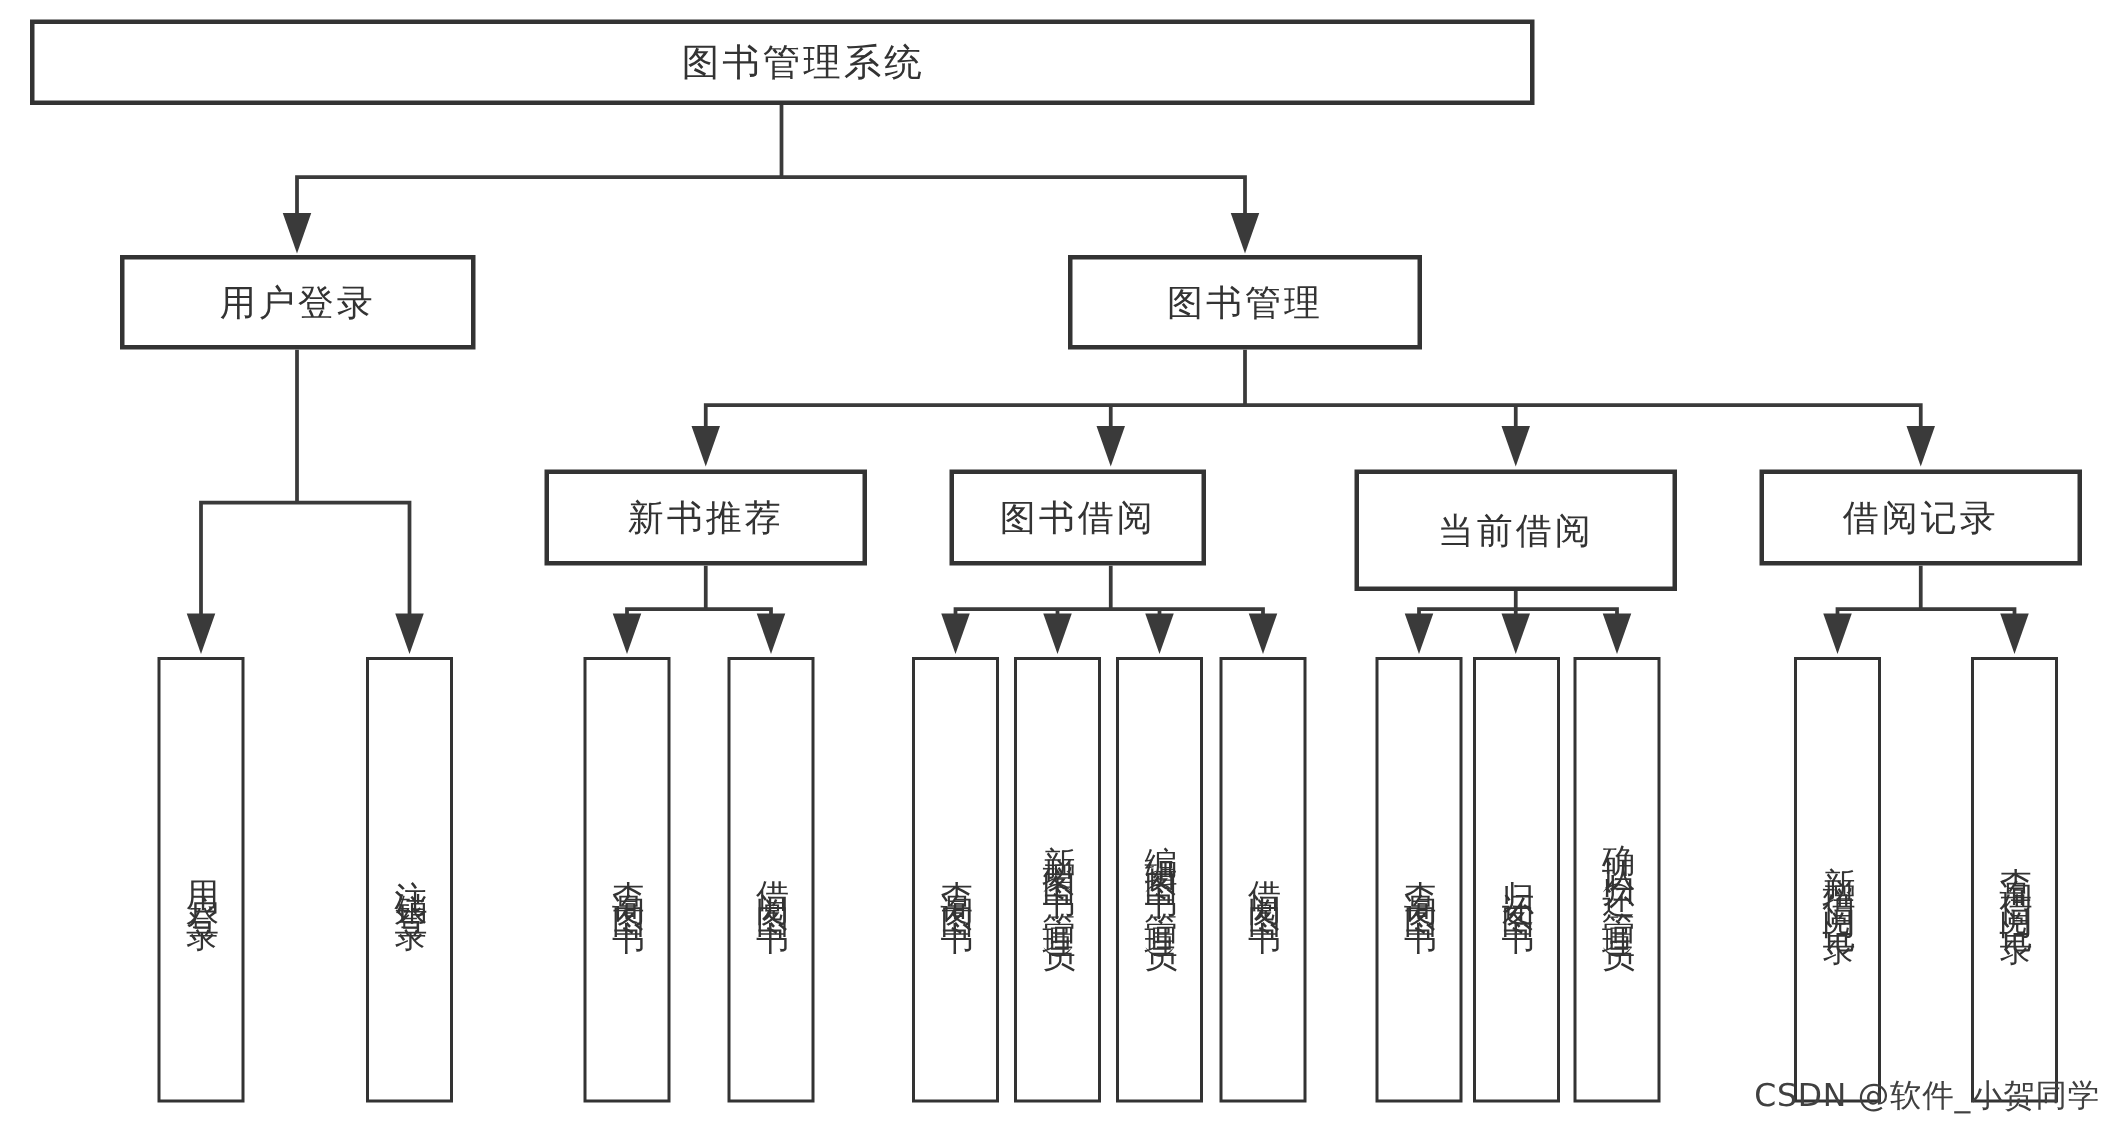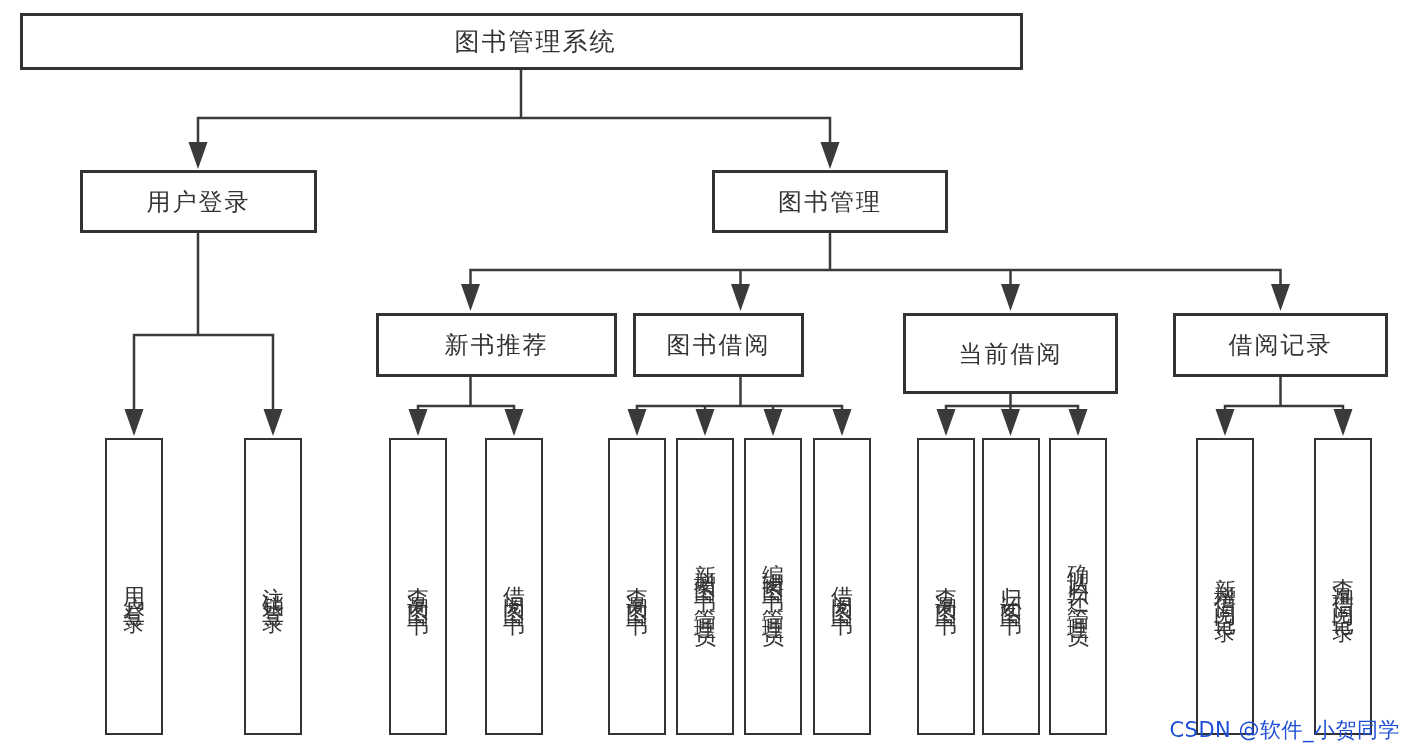--- a/index.html
+++ b/index.html
@@ -43,21 +43,21 @@
     font-size: 22px;
     letter-spacing: 9px;
     line-height: 1;
   }
   .watermark {
     position: absolute;
     right: 5px;
     bottom: 3px;
     z-index: 3;
     font-size: 21px;
-    color: #1d4ed8;
+    color: #404040;
     letter-spacing: 0.5px;
     white-space: nowrap;
     pointer-events: none;
   }
 </style>
 </head>
 <body>
 
 <div class="stage">
 
@@ -120,21 +120,21 @@
     <span>图书管理系统</span>
   </div>
 
   <div class="node hbox" style="left:80px; top:170px; width:237px; height:63px;">
     <span>用户登录</span>
   </div>
   <div class="node hbox" style="left:712px; top:170px; width:236px; height:63px;align-items:center;">
     <span>图书管理</span>
   </div>
 
-  <div class="node hbox" style="left:376px; top:313px; width:241px; height:64px;font-family:Liberation Serif, serif;">
+  <div class="node hbox" style="left:363px; top:313px; width:215px; height:64px;font-family:Liberation Serif, serif;">
     <span>新书推荐</span>
   </div>
   <div class="node hbox" style="left:633px; top:313px; width:171px; height:64px;">
     <span>图书借阅</span>
   </div>
   <div class="node hbox" style="left:903px; top:313px; width:215px; height:81px;">
     <span>当前借阅</span>
   </div>
   <div class="node hbox" style="left:1173px; top:313px; width:215px; height:64px;">
     <span>借阅记录</span>

